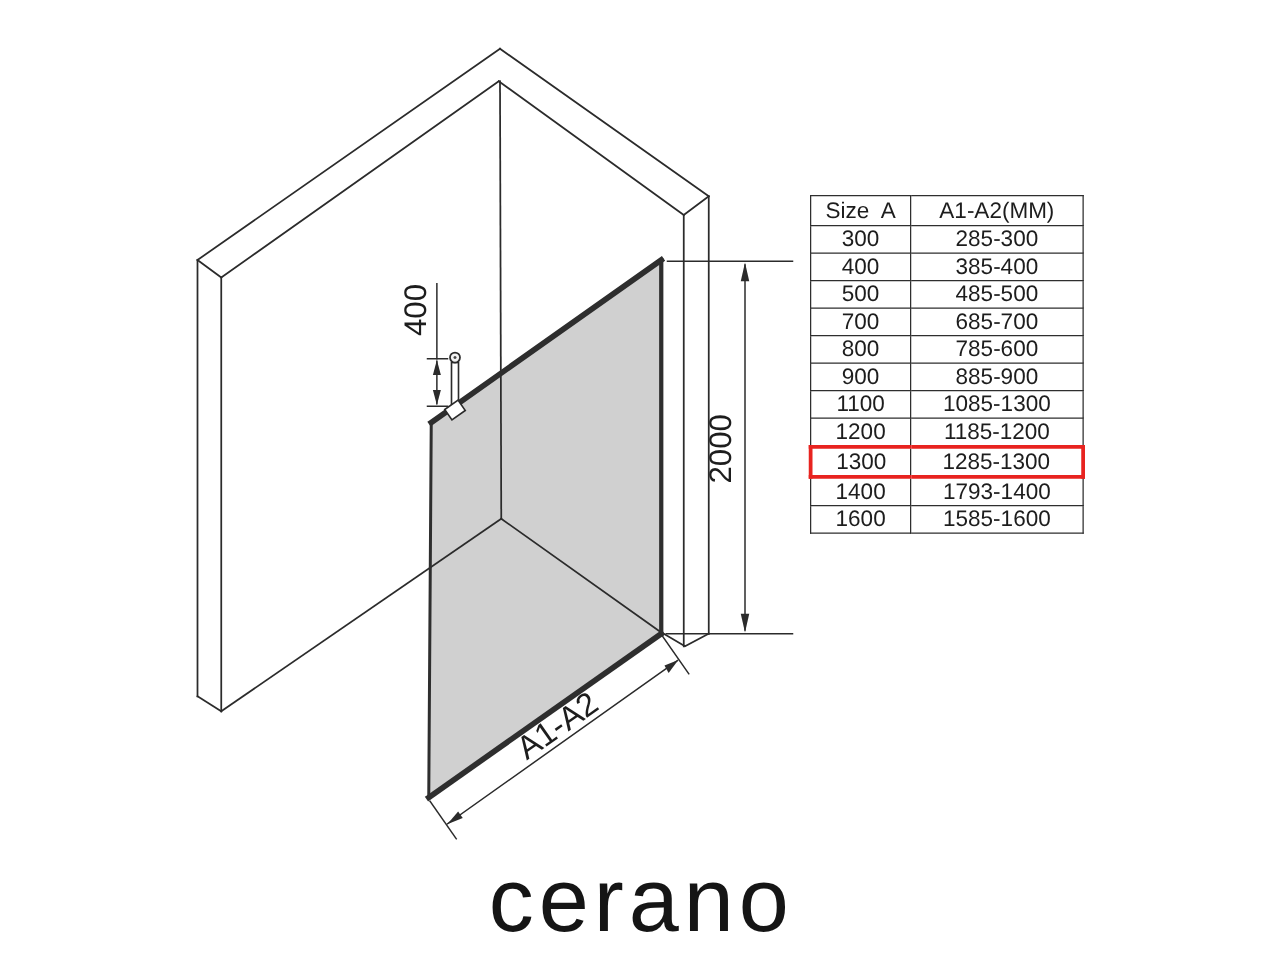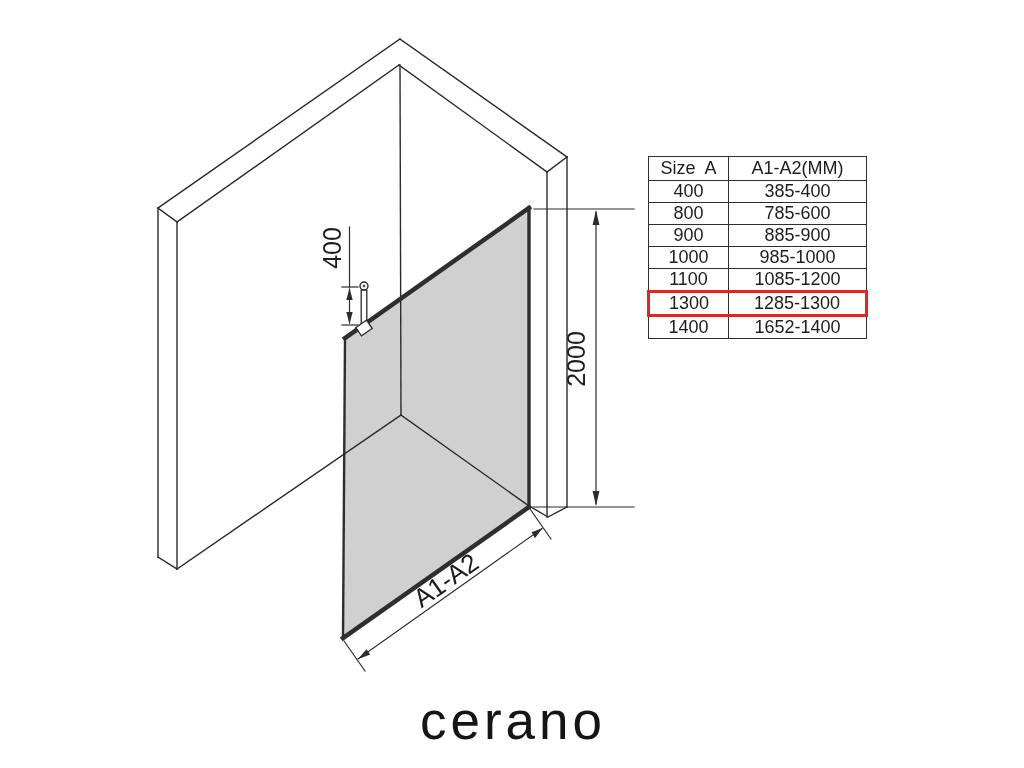--- a/index.html
+++ b/index.html
@@ -15,21 +15,21 @@
     padding:0;height:21px;line-height:21px;font-weight:normal;overflow:hidden;}
   .size-table th{height:23px;line-height:23px;white-space:pre;}
   .size-table col.c-size{width:80px;}
   .size-table col.c-range{width:138px;}
   tr.highlight td{border-top:3px solid var(--hl,#e8231f);border-bottom:3px solid var(--hl,#e8231f);}
   tr.highlight td:first-child{border-left:3px solid var(--hl,#e8231f);text-align:center;}
   tr.highlight td:last-child{border-right:3px solid var(--hl,#e8231f);}
 
   
   #brand{position:absolute;left:513px;top:691px;transform:translateX(-50%);
-    font-family:"Liberation Sans",sans-serif;font-weight:300;font-size:53px;
+    font-family:"Liberation Sans",sans-serif;font-weight:300;font-size:72px;
     letter-spacing:4px;color:#151515;line-height:60px;}
 
   svg text{font-family:"Liberation Sans",sans-serif;fill:#1d1d1d;}
 </style>
 </head>
 <body>
 
 <div id="stage">
 
   <svg id="drawing" width="1024" height="768" viewBox="0 0 1024 768">
@@ -114,46 +114,62 @@
           <col class="c-range">
         </colgroup>
       <thead>
         <tr>
           <th>Size  A</th>
           <th>A1-A2(MM)</th>
         </tr>
       </thead>
       <tbody id="size-table-body">
           <tr>
+            <td>300</td>
+            <td>285-300</td>
+          </tr>
+          <tr>
             <td>400</td>
             <td>385-400</td>
+          </tr>
+          <tr>
+            <td>500</td>
+            <td>485-500</td>
+          </tr>
+          <tr>
+            <td>700</td>
+            <td>685-700</td>
           </tr>
           <tr>
             <td>800</td>
             <td>785-600</td>
           </tr>
           <tr>
             <td>900</td>
             <td>885-900</td>
           </tr>
           <tr>
-            <td>1000</td>
-            <td>985-1000</td>
+            <td>1100</td>
+            <td>1085-1300</td>
           </tr>
           <tr>
-            <td>1100</td>
-            <td>1085-1200</td>
+            <td>1200</td>
+            <td>1185-1200</td>
           </tr>
           <tr class="highlight">
             <td>1300</td>
             <td>1285-1300</td>
           </tr>
           <tr>
             <td>1400</td>
-            <td>1652-1400</td>
+            <td>1793-1400</td>
+          </tr>
+          <tr>
+            <td>1600</td>
+            <td>1585-1600</td>
           </tr>
         </tbody>
     </table>
   </div>
 
   <div id="brand">cerano</div>
 
 </div>
 
 </body></html>

